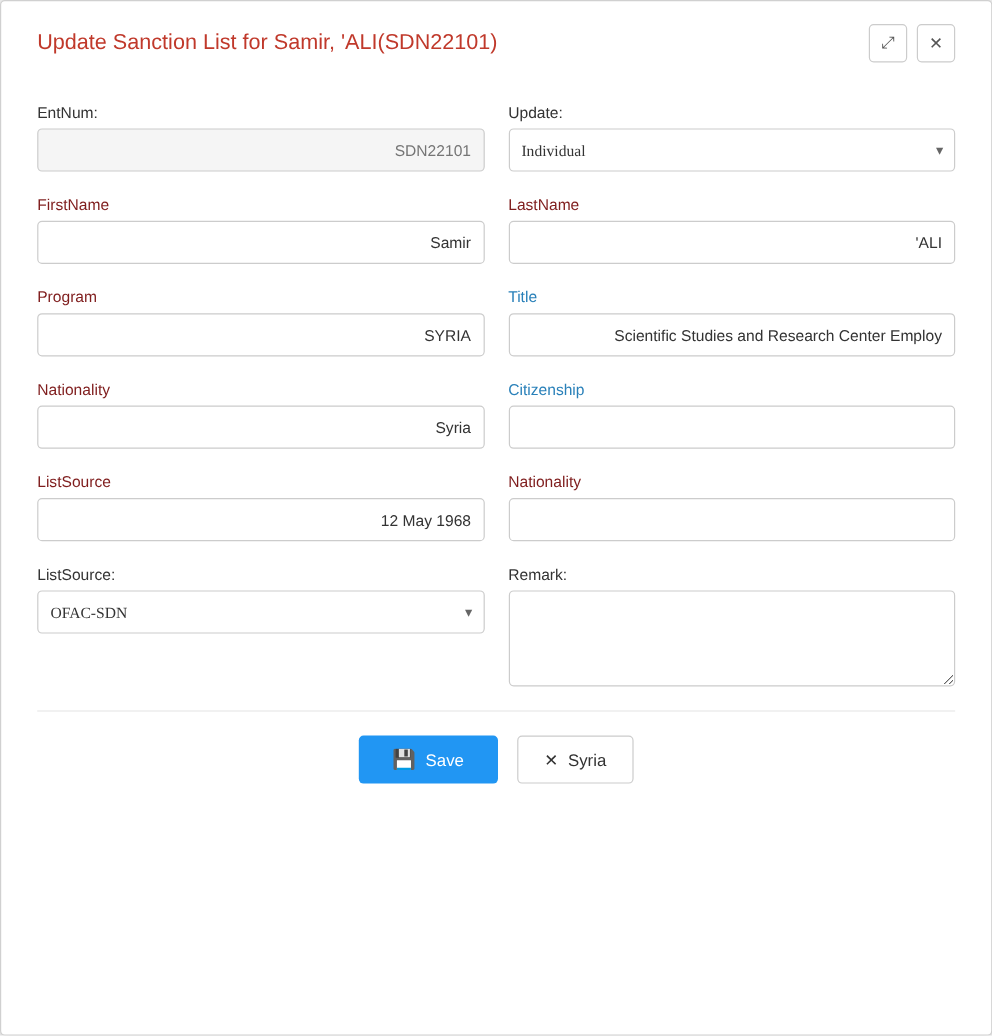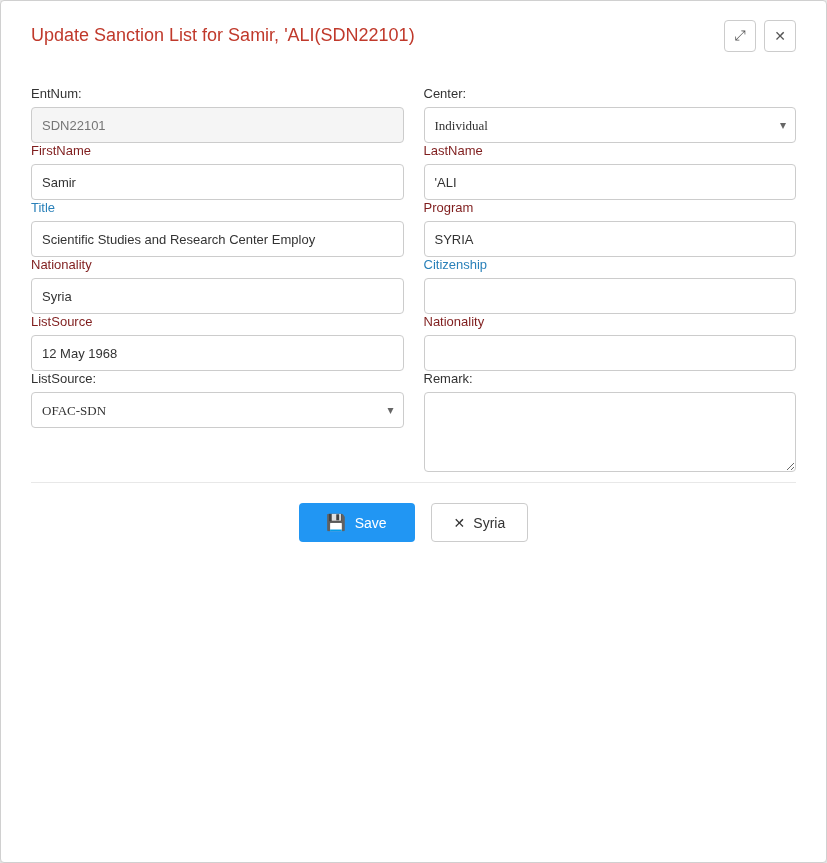--- a/index.html
+++ b/index.html
@@ -60,20 +60,21 @@
       display: flex;
       align-items: center;
       justify-content: center;
       font-size: 14px;
       color: #555;
     }
 
     .form-row {
       display: flex;
       gap: 20px;
+      margin-bottom: 20px;
     }
 
     .form-group {
       flex: 1;
       display: flex;
       flex-direction: column;
       gap: 6px;
     }
 
     .form-label {
@@ -89,20 +90,21 @@
     .form-input {
       width: 100%;
       height: 36px;
       border: 1px solid #ccc;
       border-radius: 4px;
       padding: 0 10px;
       font-size: 13px;
       color: #333;
       background: #fff;
       outline: none;
+      text-align: right;
     }
 
     .form-input.disabled {
       background: #f5f5f5;
       color: #999;
     }
 
     .form-select-wrapper {
       position: relative;
       width: 100%;
@@ -211,21 +213,21 @@
       </button>
     </div>
   </div>
 
   <div class="form-row">
     <div class="form-group">
       <label class="form-label label-colon">EntNum:</label>
       <input class="form-input disabled" type="text" disabled="" placeholder="SDN22101" style="">
     </div>
     <div class="form-group">
-      <label class="form-label label-colon">Center:</label>
+      <label class="form-label label-colon">Update:</label>
       <div class="form-select-wrapper">
         <select class="form-select">
           <option>Individual</option>
           <option>Entity</option>
           <option>Vessel</option>
           <option>Aircraft</option>
         </select>
         <span class="select-arrow">▾</span>
       </div>
     </div>
@@ -237,26 +239,26 @@
       <input class="form-input" type="text" value="Samir" style="">
     </div>
     <div class="form-group">
       <label class="form-label">LastName</label>
       <input class="form-input" type="text" value="'ALI" style="">
     </div>
   </div>
 
   <div class="form-row">
     <div class="form-group">
+      <label class="form-label">Program</label>
+      <input class="form-input" type="text" value="SYRIA" style="">
+    </div>
+    <div class="form-group">
       <label class="form-label blue">Title</label>
       <input class="form-input" type="text" value="Scientific Studies and Research Center Employ" style="">
-    </div>
-    <div class="form-group">
-      <label class="form-label">Program</label>
-      <input class="form-input" type="text" value="SYRIA" style="">
     </div>
   </div>
 
   <div class="form-row">
     <div class="form-group">
       <label class="form-label">Nationality</label>
       <input class="form-input" type="text" value="Syria" style="">
     </div>
     <div class="form-group">
       <label class="form-label blue">Citizenship</label>

